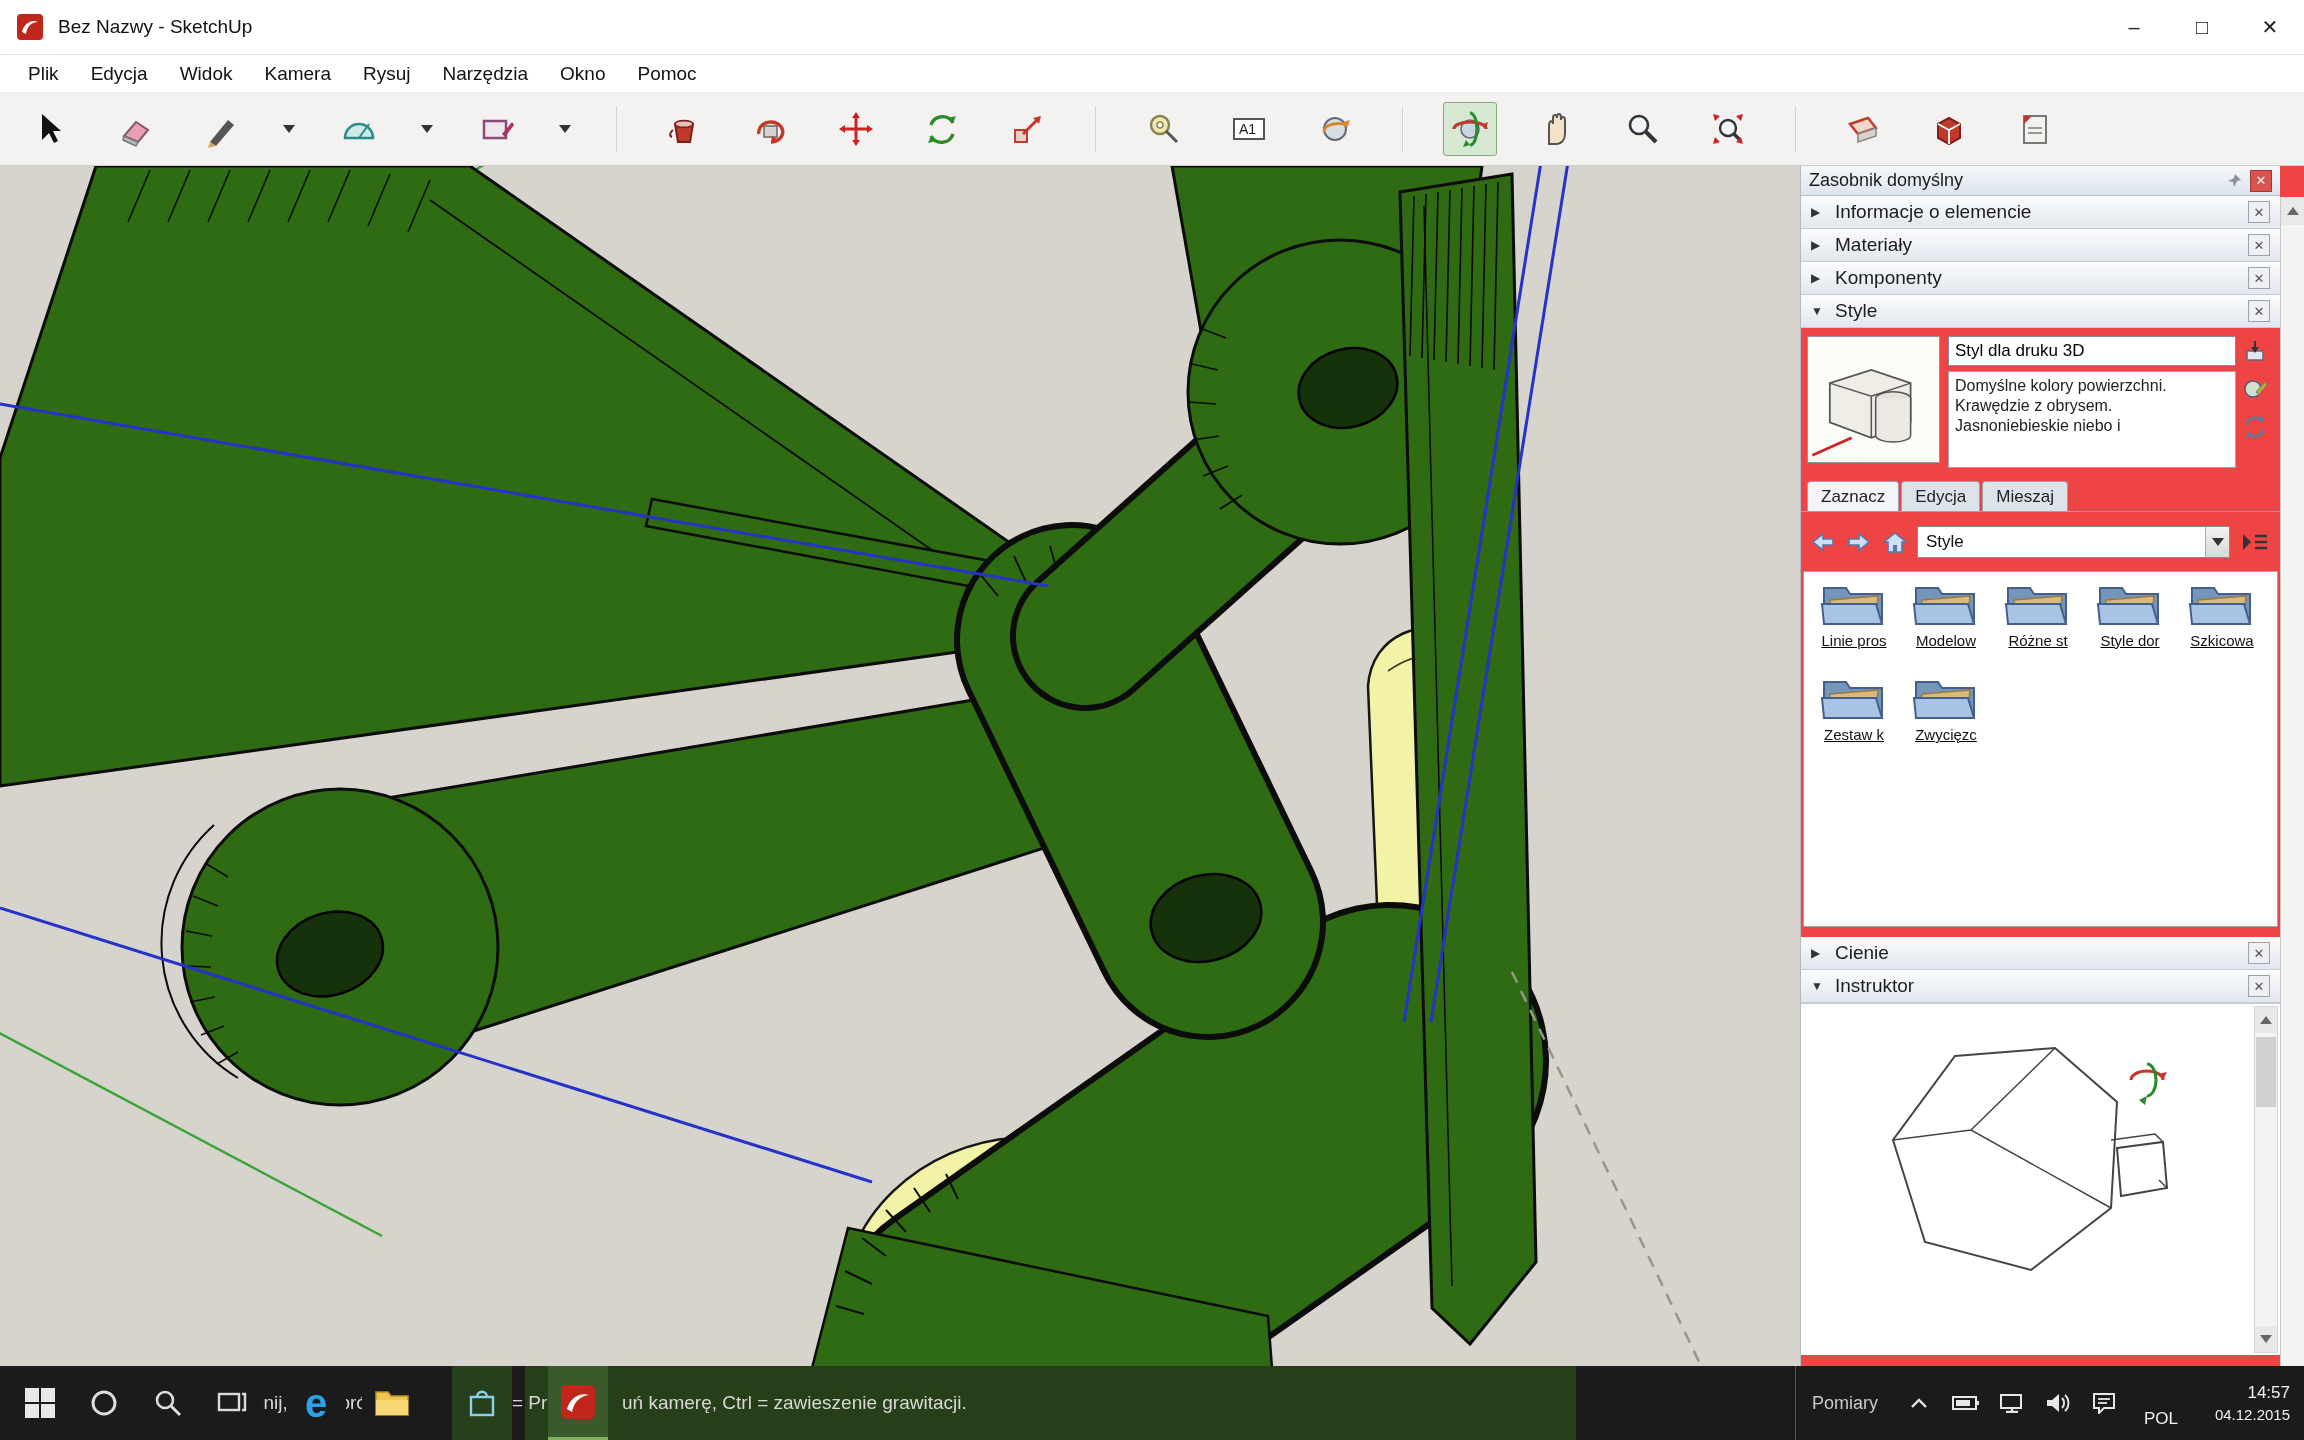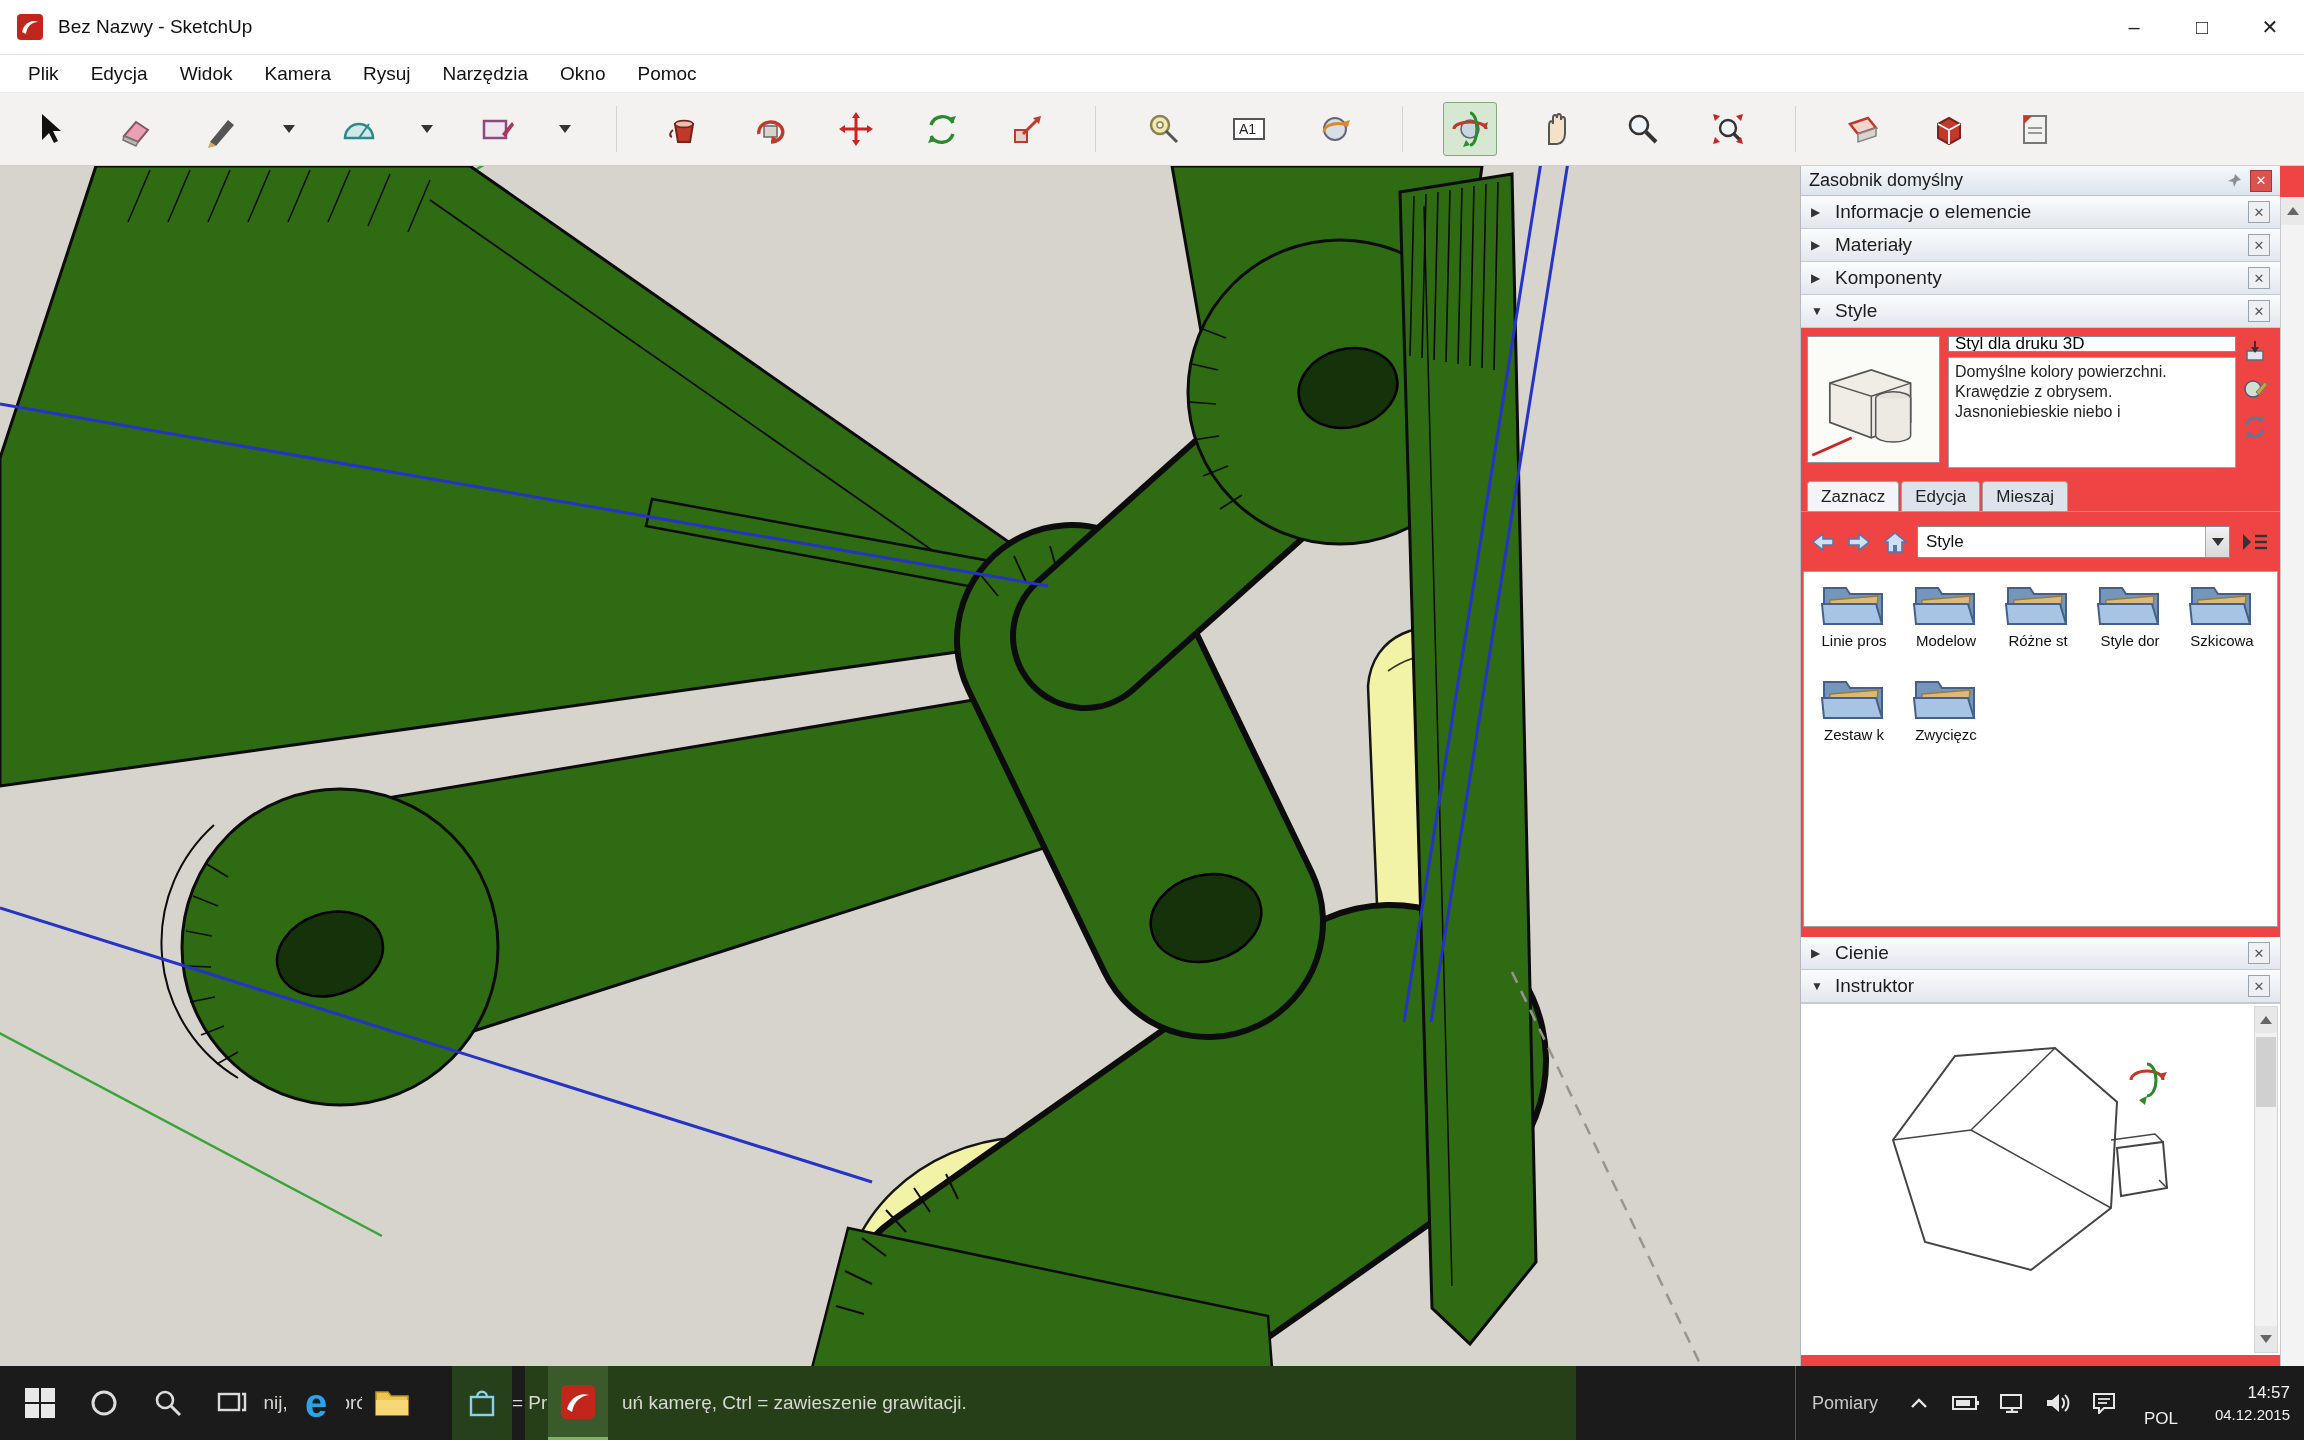--- a/index.html
+++ b/index.html
@@ -37,38 +37,38 @@
   .pin-btn { width:24px; height:22px; display:flex; align-items:center; justify-content:center; }
   .tray-close { width:22px; height:22px; background:#d9534f; border:1px solid #a33; color:#fff; font-size:13px; display:flex; align-items:center; justify-content:center; margin-left:4px; }
   .section-row { height:33px; background:linear-gradient(#fbfcfd,#e2e7ee); border-bottom:1px solid #c3cad3; display:flex; align-items:center; padding:0 10px; }
   .section-arrow { width:24px; font-size:12px; color:#333; }
   .section-label { font-size:19px; color:#1c1c1c; }
   .section-x { margin-left:auto; width:22px; height:22px; background:#eef0f3; border:1px solid #9aa3ad; color:#555; font-size:13px; display:flex; align-items:center; justify-content:center; }
 
   .style-content { height:144px; padding:8px 6px 4px 6px; display:flex; }
   .style-thumb { width:133px; height:127px; background:#fbfbf8; border:1px solid #8a96a4; flex:none; }
   .style-fields { flex:1; margin-left:8px; display:flex; flex-direction:column; }
-  .style-name-input { height:16px; border:1px solid #7e8c9c; background:#fff; font-size:17px; padding:0 6px; font-family:"Liberation Sans", sans-serif; }
+  .style-name-input { height:30px; border:1px solid #7e8c9c; background:#fff; font-size:17px; padding:0 6px; font-family:"Liberation Sans", sans-serif; }
   .style-desc { flex:1; margin-top:5px; border:1px solid #9aa3ad; background:#fff; font-size:16px; line-height:1.25; padding:4px 6px; color:#222; overflow:hidden; }
   .style-btn-col { width:38px; flex:none; display:flex; flex-direction:column; align-items:center; }
   .mini-btn { width:30px; height:30px; display:flex; align-items:center; justify-content:center; margin-bottom:8px; border:1px solid transparent; }
 
   .tabs { height:34px; margin-top:6px; padding-left:6px; border-bottom:1px solid #9aa3ad; display:flex; align-items:flex-end; }
   .tab { padding:5px 13px 4px 13px; font-size:17px; color:#222; background:#dde3ea; border:1px solid #9aa3ad; border-bottom:none; border-radius:4px 4px 0 0; margin-right:2px; }
   .tab.active { background:#f2f4f7; }
 
   .nav-row { height:44px; display:flex; align-items:center; padding:0 8px; gap:8px; margin-top:8px; }
   .nav-btn { width:28px; height:28px; display:flex; align-items:center; justify-content:center; }
   .collection-dropdown { flex:1; height:32px; background:#fff; border:1px solid #7e8c9c; display:flex; align-items:center; }
   .collection-value { flex:1; font-size:17px; padding-left:8px; color:#111; }
   .dd-caret { width:24px; height:30px; background:linear-gradient(#f2f2f2,#d8d8d8); border-left:1px solid #aaa; display:flex; align-items:center; justify-content:center; }
   .detail-btn { width:34px; height:32px; display:flex; align-items:center; justify-content:center; }
 
   .folder-list { height:356px; margin:7px 2px 0 2px; background:#fff; border:1px solid #9aa3ad; padding:8px 4px; display:flex; flex-wrap:wrap; align-content:flex-start; }
-  .folder-cell { width:92px; height:88px; display:flex; flex-direction:column; align-items:center; margin-bottom:6px; }
+  .folder-cell { width:92px; height:88px; display:flex; flex-direction:column; align-items:center; margin-bottom:6px;text-decoration:underline; }
   .folder-label { font-size:15px; color:#111; max-width:88px; overflow:hidden; white-space:nowrap; text-overflow:clip; margin-top:2px; }
 
   .instructor-content { position:relative; height:352px; background:#ffffff; border-top:1px solid #c3cad3; }
   .iscroll { position:absolute; right:2px; top:2px; bottom:2px; width:24px; background:#f2f2f2; border:1px solid #d5d5d5; }
   .iscroll .up, .iscroll .dn { position:absolute; left:0; width:22px; height:26px; background:#e8e8e8; display:flex; align-items:center; justify-content:center; }
   .iscroll .up { top:0; } .iscroll .dn { bottom:0; }
   .tri-up { width:0;height:0;border-left:6px solid transparent;border-right:6px solid transparent;border-bottom:8px solid #666; }
   .tri-dn { width:0;height:0;border-left:6px solid transparent;border-right:6px solid transparent;border-top:8px solid #666; }
   .iscroll .thumb { position:absolute; left:1px; top:30px; width:20px; height:70px; background:#d0d0d0; }
 

